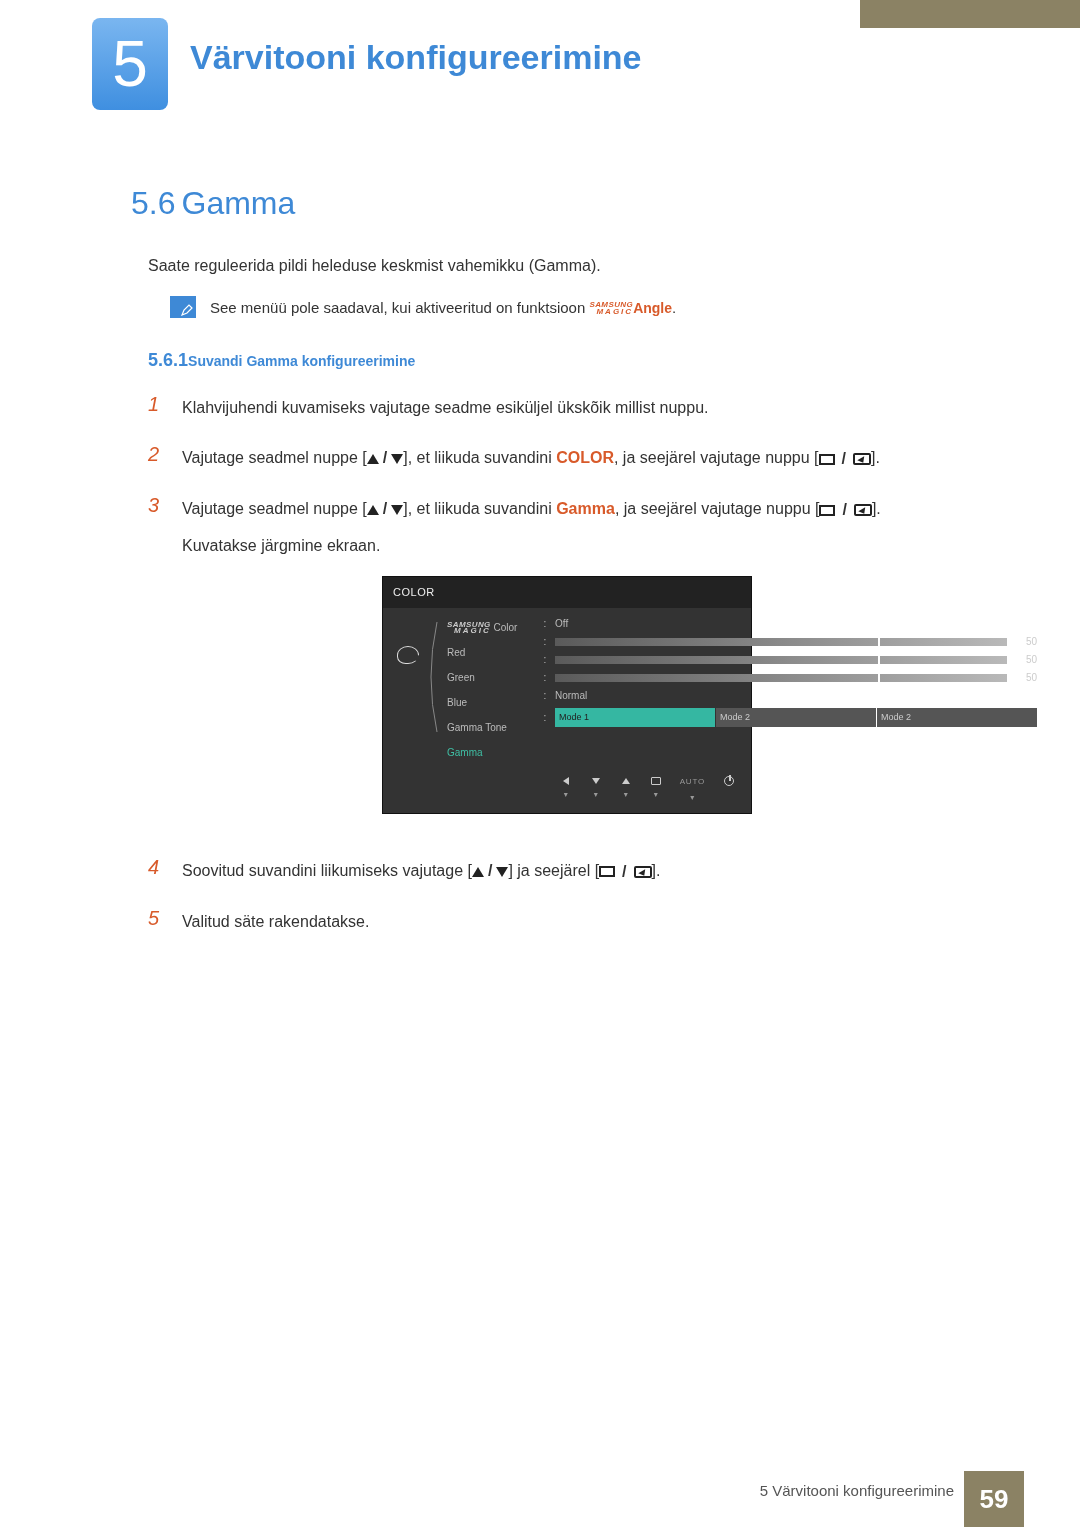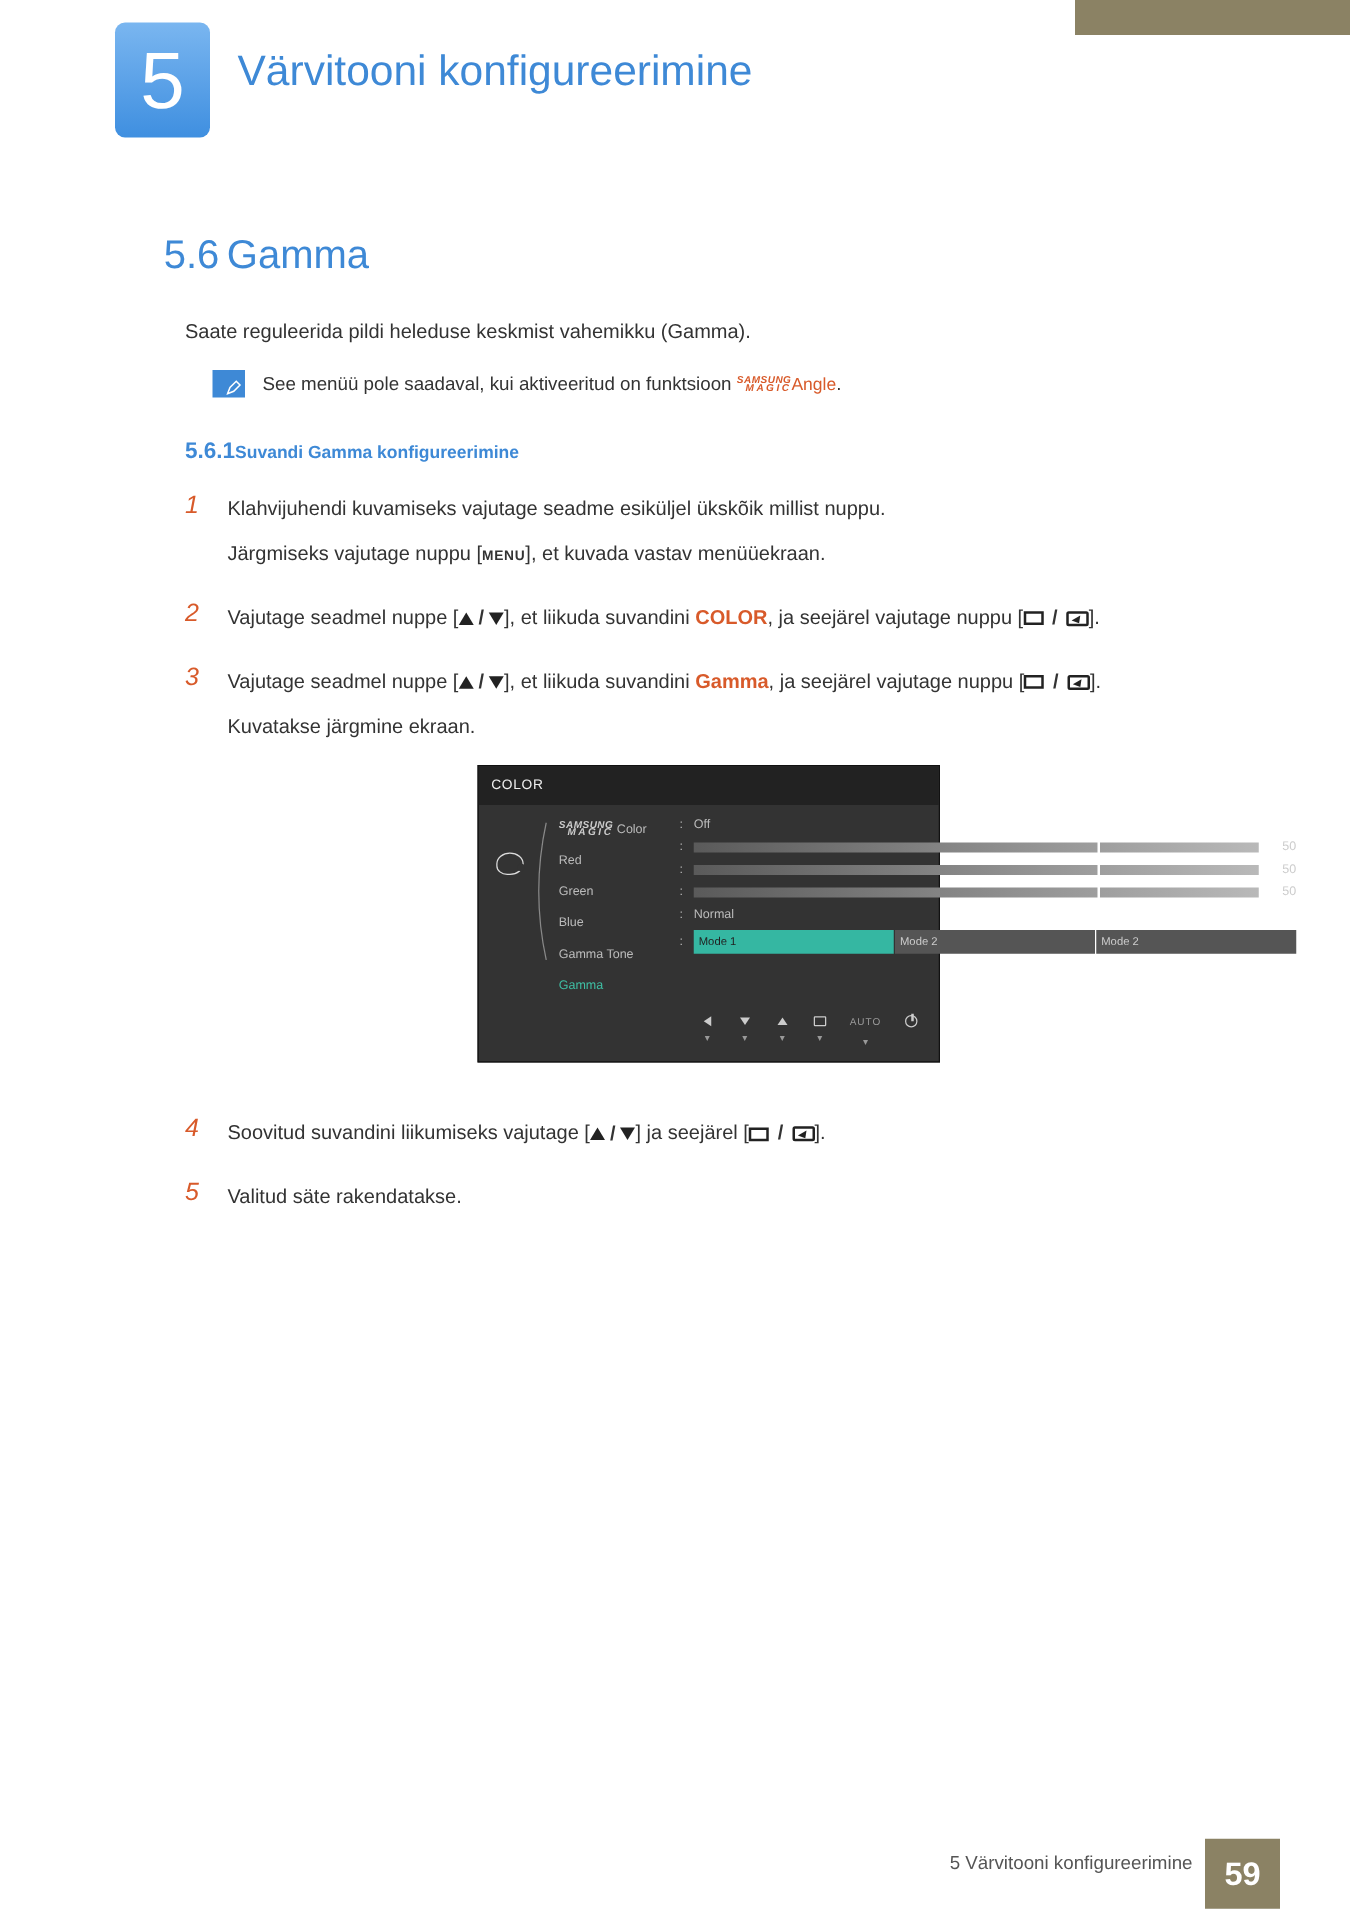--- a/index.html
+++ b/index.html
@@ -26,21 +26,21 @@
     display: flex; align-items: center; justify-content: center;
   }
   .chapter-badge span {
     color: #fff; font-size: 64px; font-weight: 300;
   }
   .chapter-title {
     position: absolute;
     left: 190px; top: 38px;
     color: #3E89D6;
     font-size: 34px;
-    font-weight: 400;
+    font-weight: 700;
   }
   .content {
     position: absolute;
     left: 90px; top: 185px;
     width: 900px;
   }
   .sec-row { display: flex; align-items: baseline; gap: 6px; margin-left: 41px; }
   .sec-num { color: #3E89D6; font-size: 32px; font-weight: 400; }
   .sec-title { color: #3E89D6; font-size: 32px; font-weight: 400; }
   .body-text { font-size: 16px; color: #333; margin-top: 32px; margin-left: 58px; line-height: 1.5; }
@@ -48,21 +48,21 @@
   .note-icon {
     width: 26px; height: 22px;
     background: #3E89D6;
     display: inline-flex; align-items: flex-end; justify-content: flex-end;
     padding: 2px 3px;
   }
   .note-icon svg { width: 12px; height: 12px; }
   .note-text { font-size: 15px; color: #333; }
   .samsung-magic { font-size: 8px; color: #d85a2a; font-weight: bold; line-height: 0.8; display: inline-block; vertical-align: middle; text-align: right; letter-spacing: 0.05em; font-style: italic; }
   .samsung-magic .line2 { letter-spacing: 0.25em; }
-  .angle-word { color: #d85a2a; font-weight: normal; font-size: 14px; text-align: right; }
+  .angle-word { color: #d85a2a; font-weight: bold; font-size: 14px; text-align: right; }
   .subsection { margin-top: 32px; margin-left: 58px; }
   .sub-row { display: flex; align-items: baseline; }
   .sub-num { color: #3E89D6; font-size: 18px; font-weight: 600; }
   .sub-title { color: #3E89D6; font-size: 14px; font-weight: 600; }
   ol.steps { list-style: none; margin-top: 22px; margin-left: 58px; }
   ol.steps > li { display: flex; gap: 18px; margin-bottom: 20px; align-items: flex-start; }
   .step-n { color: #d85a2a; font-size: 20px; font-style: italic; font-weight: 400; min-width: 16px; }
   .step-body { font-size: 16px; color: #333; line-height: 1.9; }
   .step-body .sub { display: block; margin-top: 6px; }
   .kw-color { color: #d85a2a; font-weight: bold; }
@@ -166,23 +166,20 @@
       <span class="sub-num">5.6.1</span>
       <span class="sub-title">Suvandi Gamma konfigureerimine</span>
     </div>
   </div>
 
   <ol class="steps">
     <li>
       <span class="step-n">1</span>
       <span class="step-body">
         <span>Klahvijuhendi kuvamiseks vajutage seadme esiküljel ükskõik millist nuppu.</span>
-        <span class="sub">
-          <span>Järgmiseks vajutage nuppu [</span><span class="menu-label">MENU</span><span>], et kuvada vastav menüüekraan.</span>
-        </span>
       </span>
     </li>
     <li>
       <span class="step-n">2</span>
       <span class="step-body">
         <span>Vajutage seadmel nuppe [</span><span class="inline-tri tri-up"></span><span class="sep">/</span><span class="inline-tri tri-down"></span><span>], et liikuda suvandini </span><span class="kw-color">COLOR</span><span>, ja seejärel vajutage nuppu [</span><span class="iconset">
             <span class="rect-ic"></span>
             <span class="sep">/</span>
             <span class="enter-ic"></span>
           </span><span>].</span>

